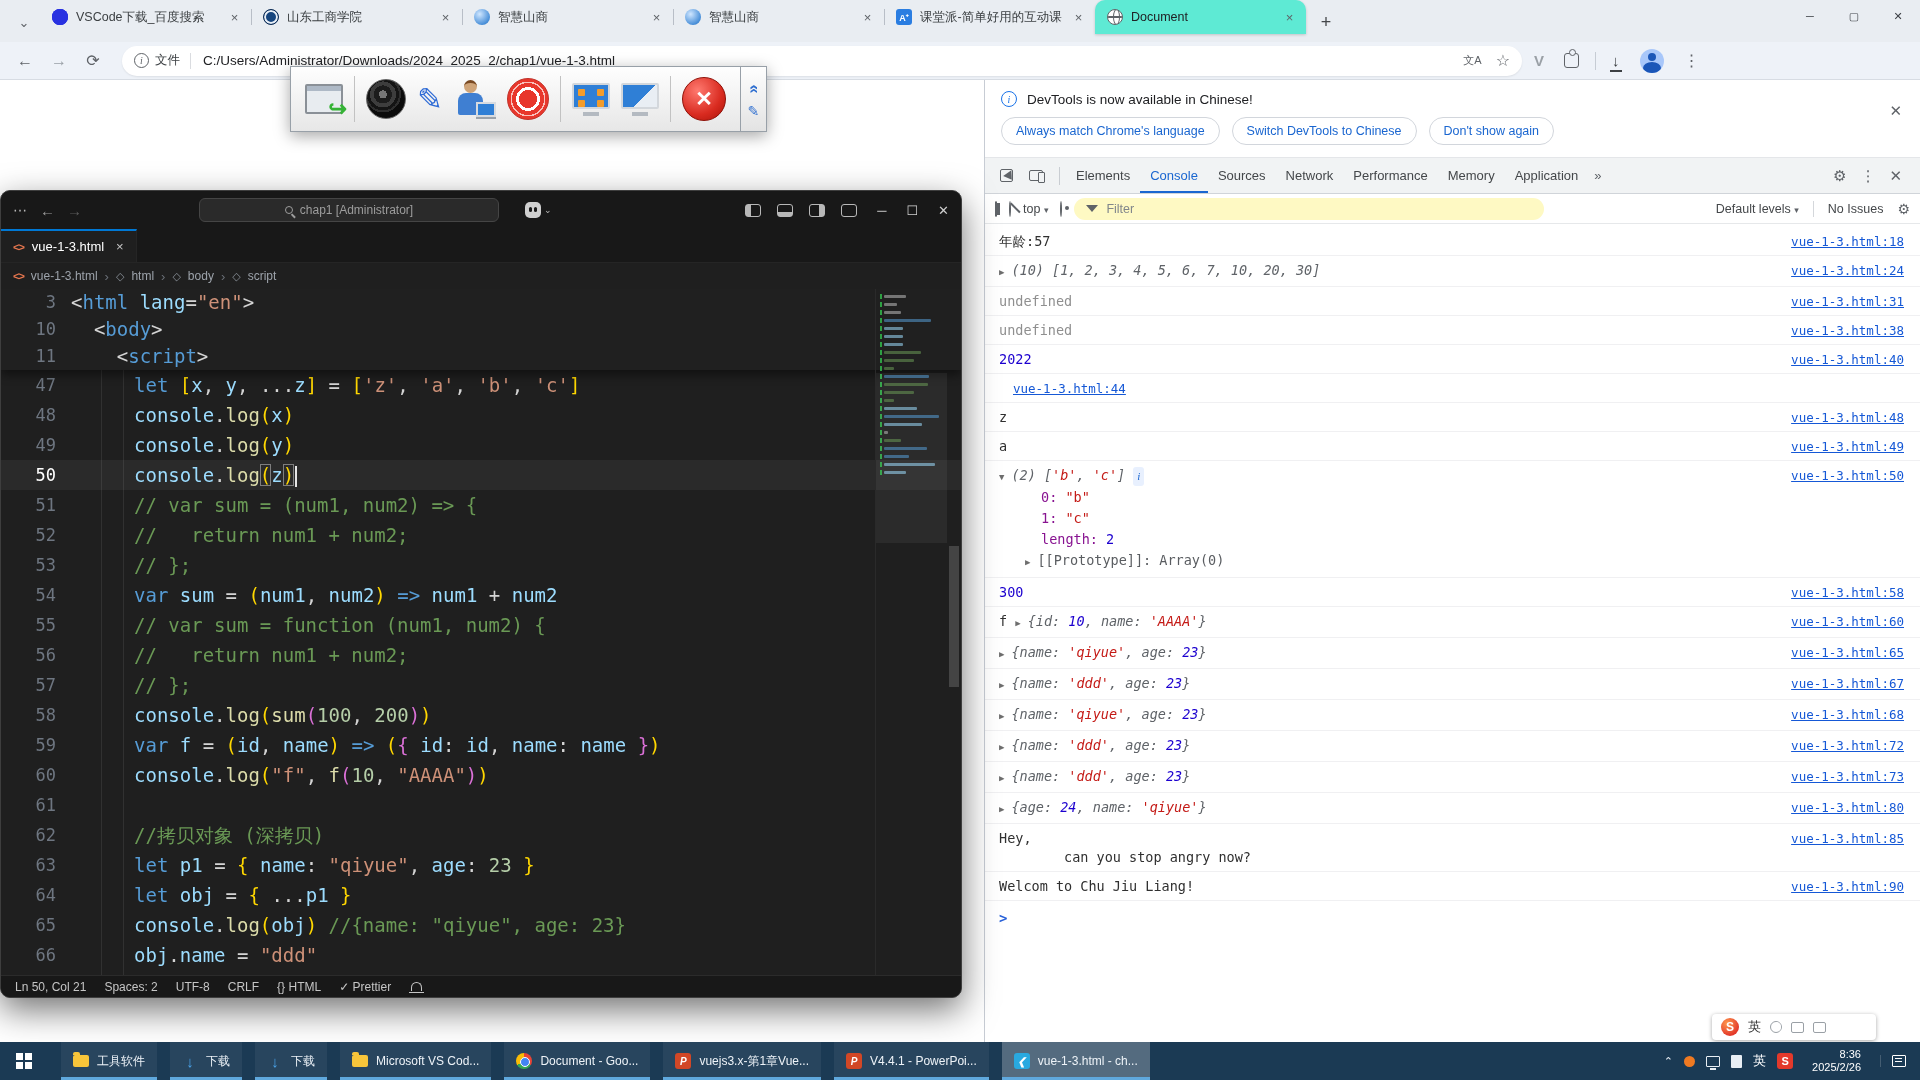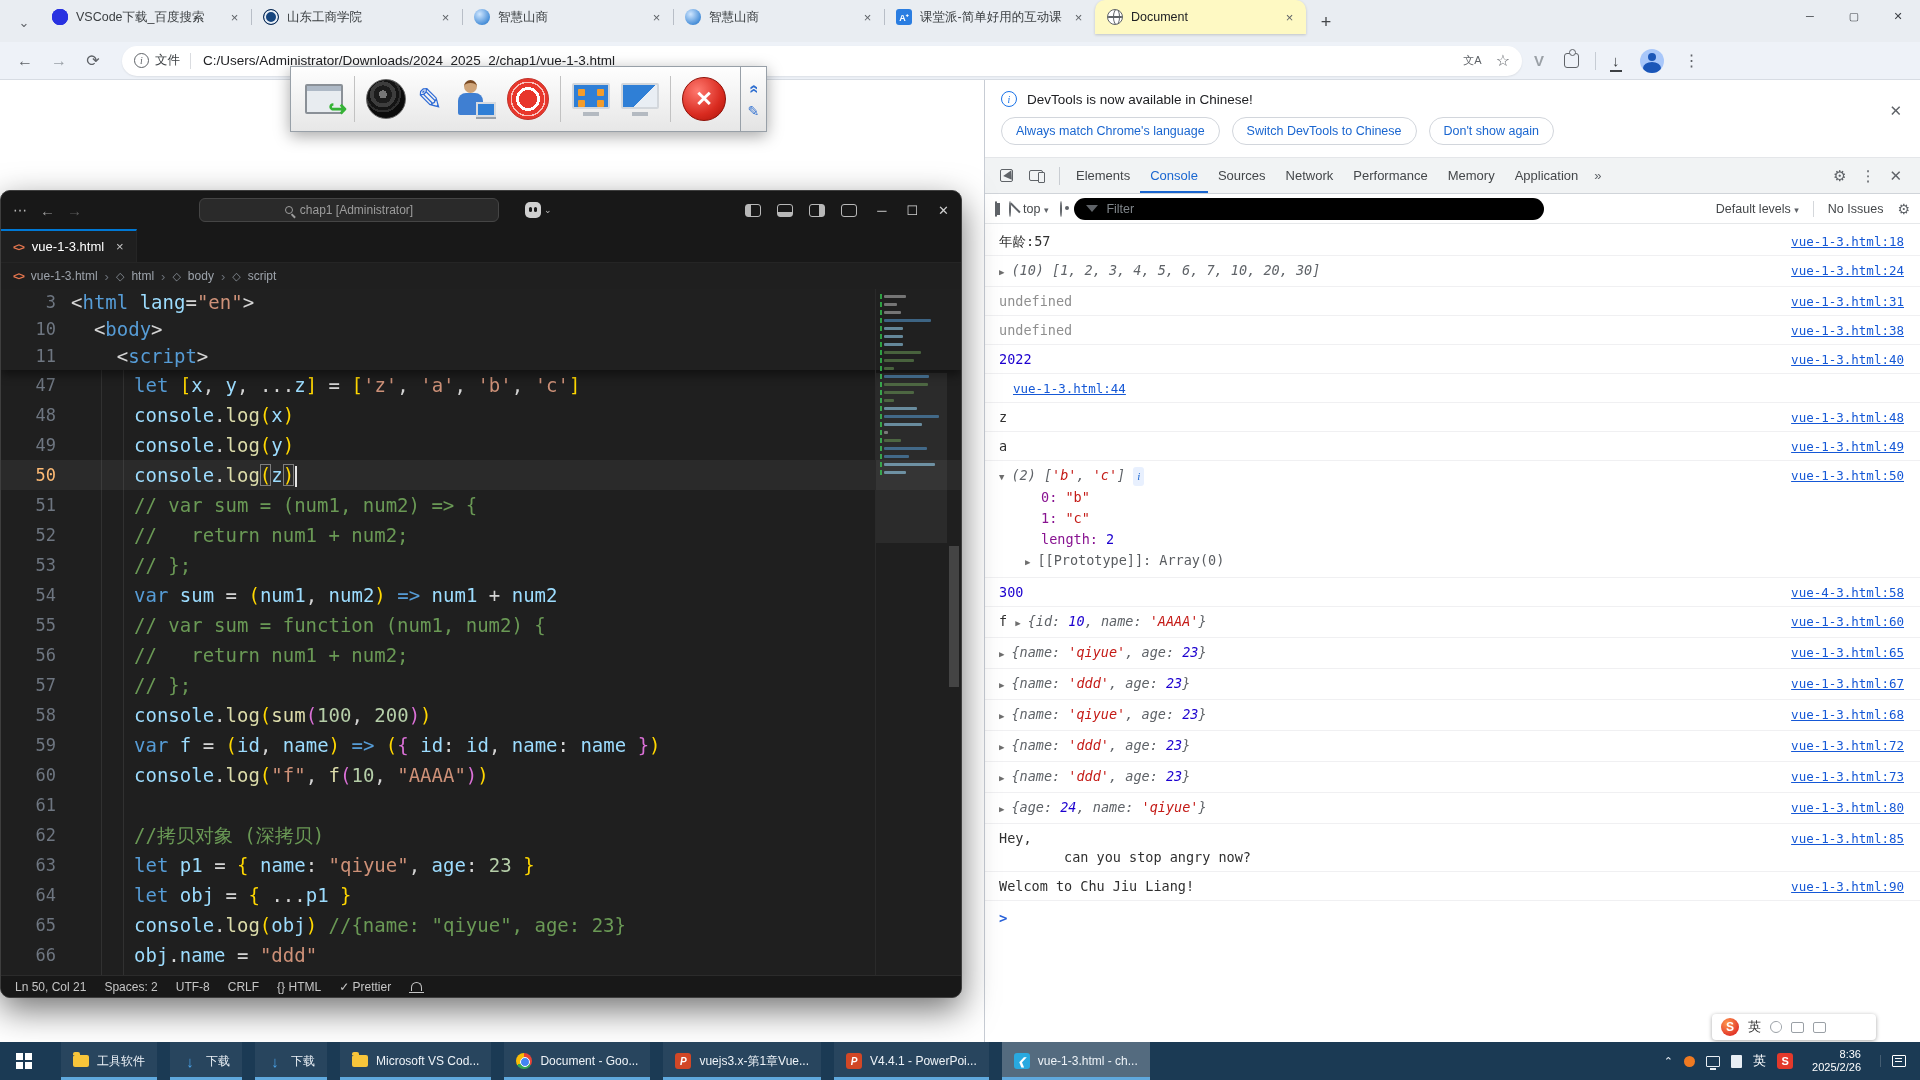--- a/index.html
+++ b/index.html
@@ -4,21 +4,21 @@
 <style>
   *{box-sizing:border-box;margin:0;padding:0}
   html,body{width:1920px;height:1080px}
   body{position:relative;overflow:hidden;background:#fff;font-family:"Liberation Sans",sans-serif;color:#202124}
   
   #tabstrip{position:absolute;top:0;left:0;right:0;height:42px;background:#e9edf2;display:flex;align-items:flex-end;padding-left:8px}
   .tsearch{width:28px;height:28px;border-radius:50%;display:flex;align-items:center;justify-content:center;color:#5f6368;font-size:13px;margin:0 2px 6px 2px}
   #tab-list{display:flex;align-items:flex-start;height:100%}
   .ctab{width:211px;height:34px;display:flex;align-items:center;gap:8px;padding:0 8px 0 12px;border-radius:10px 10px 0 0;color:#3c4043;font-size:12.5px;position:relative}
   .ctab:not(.active)+.ctab:not(.active)::before{content:"";position:absolute;left:0;top:9px;bottom:9px;width:1px;background:#b8bec7}
-  .ctab.active{background:#fef9c3;color:#202124;box-shadow:0 1px 3px rgba(0,0,0,.18)}
+  .ctab.active{background:#5eead4;color:#202124;box-shadow:0 1px 3px rgba(0,0,0,.18)}
   .ctab .title{flex:1;white-space:nowrap;overflow:hidden}
   .tclose{width:17px;height:17px;border-radius:50%;display:flex;align-items:center;justify-content:center;font-size:13px;color:#5f6368;flex:none}
   .newtab{width:28px;height:28px;display:flex;align-items:center;justify-content:center;color:#44474a;font-size:18px;margin:0 0 6px 6px}
   .fav{width:16px;height:16px;border-radius:50%;flex:none;display:flex;align-items:center;justify-content:center}
   .fav-baidu{background:#2932e1;box-shadow:inset 0 0 0 3px #2932e1,inset 0 0 0 8px #2932e1}
   .fav-crest{background:#16457e;border:1px solid #0d2c55;box-shadow:inset 0 0 0 2px #e8eef6}
   .fav-globe-blue{background:radial-gradient(circle at 35% 32%,#cfe6ff,#4a90d9 70%,#2a6cb3)}
   .fav-ketangpai{border-radius:3px;background:#2a7de1;color:#fff;font-size:9px;font-weight:bold}
   .fav-globe-grey{background:#fff;border:1.5px solid #5f6368;position:relative;overflow:hidden}
   .fav-globe-grey::before{content:"";position:absolute;left:0;right:0;top:6px;height:1.5px;background:#5f6368}
@@ -69,21 +69,21 @@
   .dt-right{margin-left:auto;display:flex;align-items:center;gap:14px;color:#5f6368;font-size:15px;padding-right:10px}
   .dt-toolbar{height:30px;border-bottom:1px solid #e6e8ea;display:flex;align-items:center;padding:0 10px;gap:12px;font-size:12.5px;color:#44474a}
   .ico-panel{width:14px;height:12px;border:1.5px solid #5f6368;border-radius:2px;position:relative}
   .ico-panel::before{content:"";position:absolute;left:1px;top:1px;bottom:1px;width:3px;background:#5f6368}
   .ico-clear{width:13px;height:13px;border:1.5px solid #5f6368;border-radius:50%;position:relative}
   .ico-clear::before{content:"";position:absolute;left:-1px;top:5px;width:13px;height:1.5px;background:#5f6368;transform:rotate(45deg)}
   .ico-eye{width:15px;height:15px;border:1.5px solid #5f6368;border-radius:50%;position:relative}
   .ico-eye::before{content:"";position:absolute;left:4px;top:4px;width:4px;height:4px;border-radius:50%;background:#5f6368}
   .dd{color:#44474a}
   .dd .car{font-size:9px;color:#5f6368}
-  .filter-pill{width:470px;height:22px;background:#000000;border-radius:12px;display:flex;align-items:center;gap:8px;padding:4px 12px;color:#80868b}
+  .filter-pill{width:470px;height:22px;background:#fef9c3;border-radius:12px;display:flex;align-items:center;gap:8px;padding:4px 12px;color:#80868b}
   .funnel{width:0;height:0;border-left:6px solid transparent;border-right:6px solid transparent;border-top:7px solid #5f6368;position:relative}
   .dt-tb-right{margin-left:auto;display:flex;align-items:center;gap:14px}
   .dt-tbsep{width:1px;height:16px;background:#d4d7db}
   
   #console-rows{position:absolute;top:147px;bottom:0;left:0;right:0;overflow:hidden;font-family:"DejaVu Sans Mono",monospace;font-size:13.5px}
   .crow{display:flex;align-items:flex-start;padding:5px 16px 4px 14px;border-bottom:1px solid #f0f0f2;line-height:19px}
   .cleft{flex:1;min-width:0}
   .cline{display:flex;align-items:baseline;white-space:pre-wrap}
   .ccaret{color:#6e6e6e;font-size:9px;margin-right:7px;line-height:19px;flex:none}
   .clink{color:#1558d6;text-decoration:underline;font-size:12.5px;margin-left:14px;white-space:nowrap;flex:none}
@@ -120,21 +120,21 @@
   .vs-tab .x{color:#c5c5c5;margin-left:4px}
   .vs-bread{height:26px;display:flex;align-items:center;gap:7px;padding:0 12px;font-size:12px;color:#9da3ab;background:#1f1f1f}
   .bc-sep{color:#6a6f77;font-size:13px}
   .bc-dia{color:#8a9199;font-size:11px}
   .vs-editor{position:absolute;top:98px;bottom:22px;left:0;right:0;background:#1f1f1f;overflow:hidden}
   .guide{position:absolute;top:81px;bottom:0;width:1px;background:#313131;z-index:1}
   .lrow{display:flex;height:30px;line-height:30px;font-family:"DejaVu Sans Mono",monospace;font-size:19px;position:relative;z-index:2}
   .srow{height:27px;line-height:27px;background:#202020}
   #sticky{position:relative;z-index:3;box-shadow:0 5px 9px rgba(0,0,0,.45)}
   .lrow.cur{background:rgba(255,255,255,.05)}
-  .lrow.cur .lnum{color:#fdba74}
+  .lrow.cur .lnum{color:#ffffff}
   .lnum{width:55px;text-align:right;color:#6e7681;font-size:17px;flex:none}
   .lcode{white-space:pre;padding-left:78px}
   .srow .lcode{padding-left:15px}
   .tk-kw{color:#569cd6}.tk-var{color:#9cdcfe}.tk-fn{color:#dcdcaa}.tk-str{color:#ce9178}
   .tk-num{color:#b5cea8}.tk-com{color:#6a9955}.tk-pn{color:#d4d4d4}.tk-op{color:#d4d4d4}
   .tk-b1{color:#ffd700}.tk-b2{color:#da70d6}
   .tk-tag{color:#569cd6}.tk-attr{color:#9cdcfe}
   .tk-b1h{color:#ffd700;outline:1px solid #7e7e7e;outline-offset:-1px}
   .cursor{display:inline-block;width:2px;height:21px;background:#e6e6e6;vertical-align:middle;margin-left:1px}
   #minimap{position:absolute;right:14px;top:0;bottom:0;width:72px;border-left:1px solid #2a2a2a;padding:6px 2px 0 4px;z-index:4}
@@ -388,21 +388,21 @@
             <span class="ccaret">▶</span>
             <span>[[Prototype]]: Array(0)</span>
           </div>
         </div>
         <span class="clink">vue-1-3.html:50</span>
       </div>
       <div class="crow">
         <div class="cleft">
           <div class="cline"><span class="cs-num">300</span></div>
         </div>
-        <span class="clink">vue-4-3.html:58</span>
+        <span class="clink">vue-1-3.html:58</span>
       </div>
       <div class="crow">
         <div class="cleft">
           <div class="cline"><span class="cs-p">f </span><span class="ccaret">▶</span><span class="cs-pre">{</span><span class="cs-prekey">id</span><span class="cs-pre">: </span><span class="cs-prenum">10</span><span class="cs-pre">, </span><span class="cs-prekey">name</span><span class="cs-pre">: </span><span class="cs-prestr">'AAAA'</span><span class="cs-pre">}</span></div>
         </div>
         <span class="clink">vue-1-3.html:60</span>
       </div>
       <div class="crow">
         <div class="cleft">
           <div class="cline"><span class="ccaret">▶</span><span class="cs-pre">{</span><span class="cs-prekey">name</span><span class="cs-pre">: </span><span class="cs-prestr">'qiyue'</span><span class="cs-pre">, </span><span class="cs-prekey">age</span><span class="cs-pre">: </span><span class="cs-prenum">23</span><span class="cs-pre">}</span></div>

